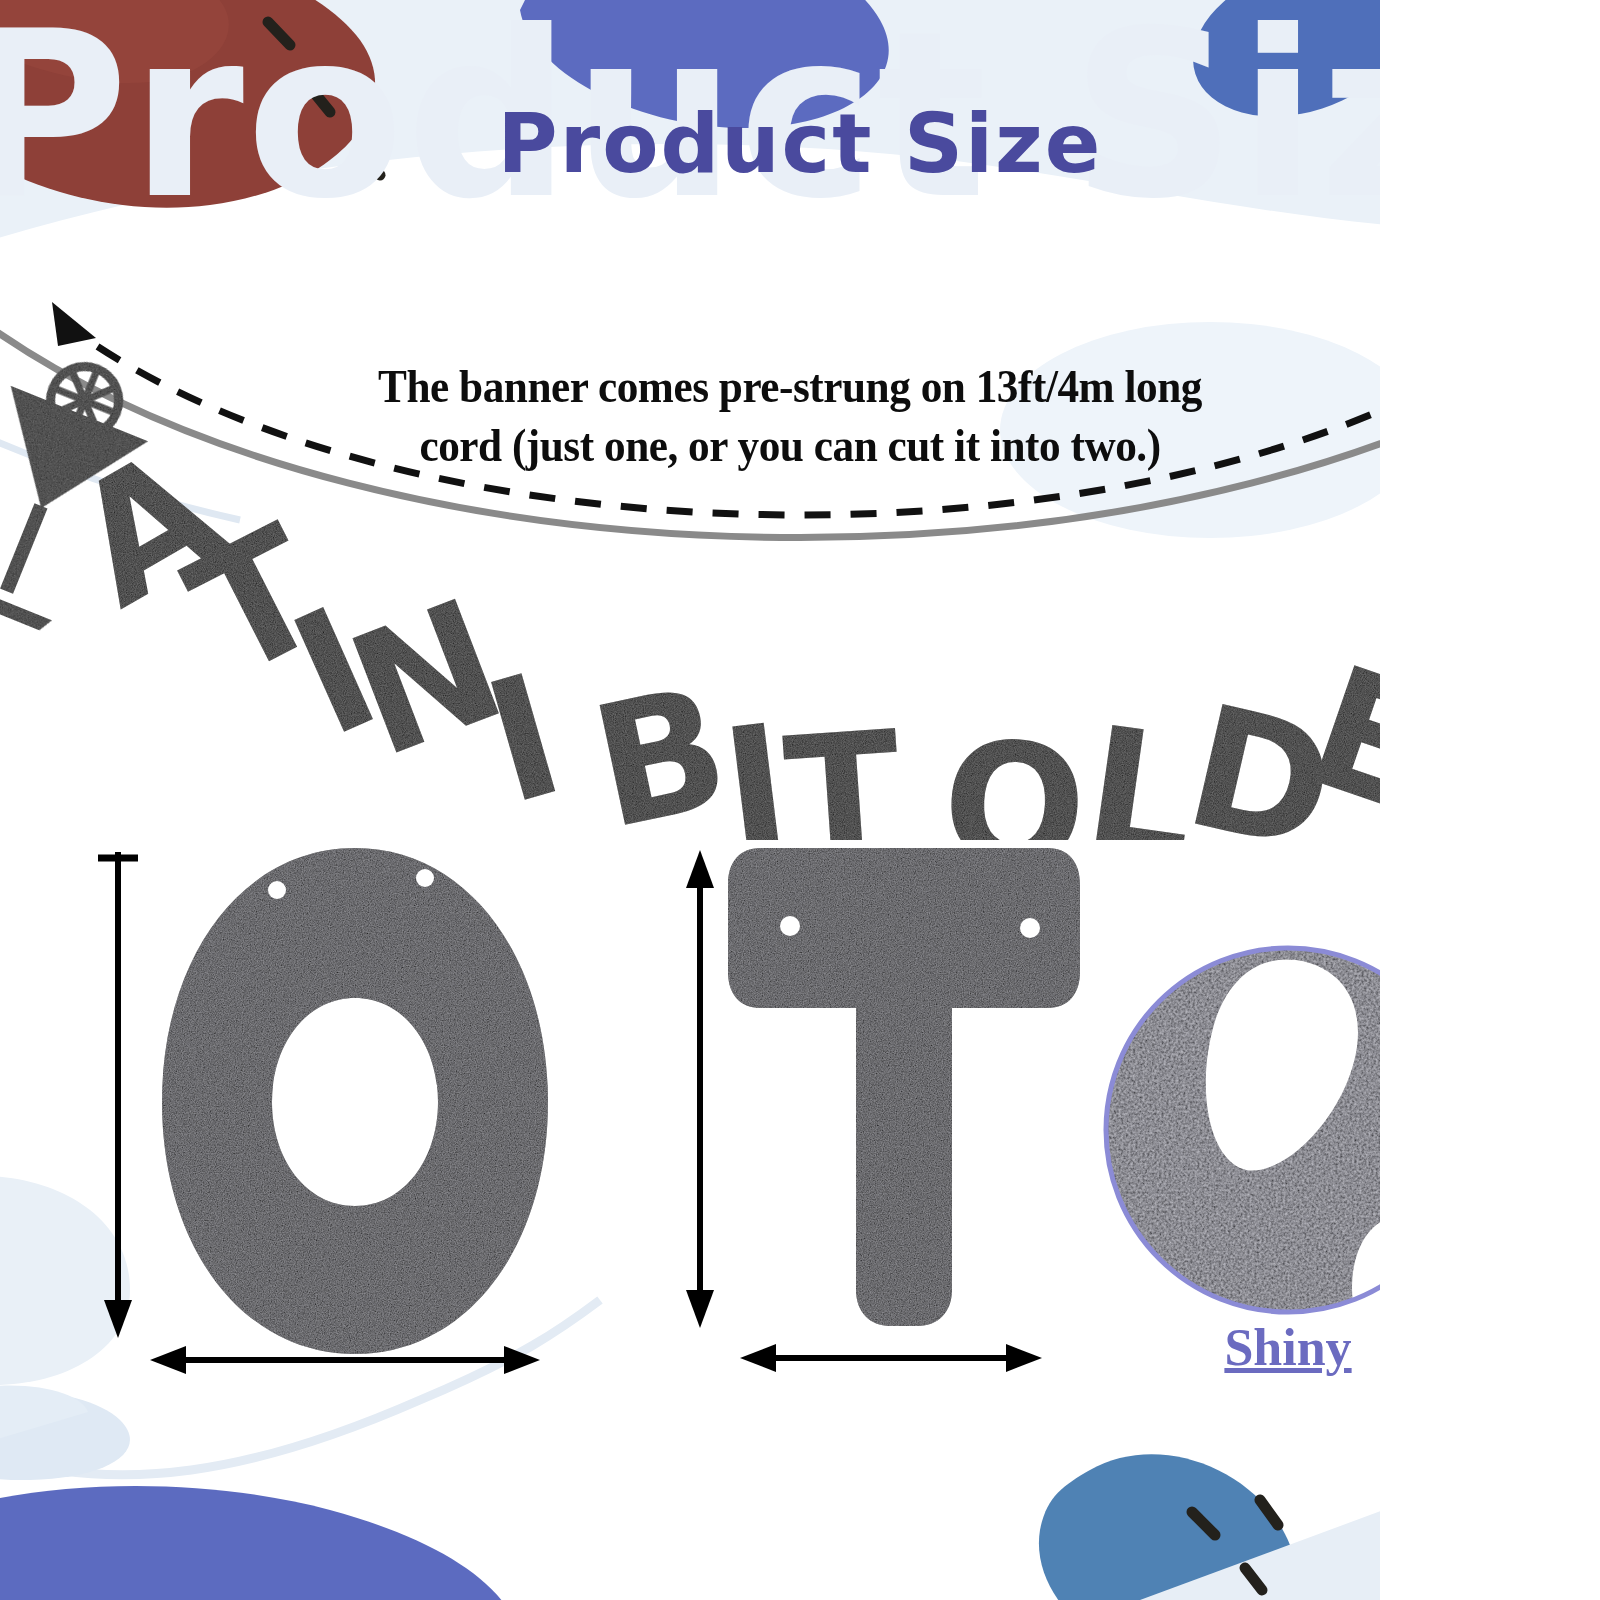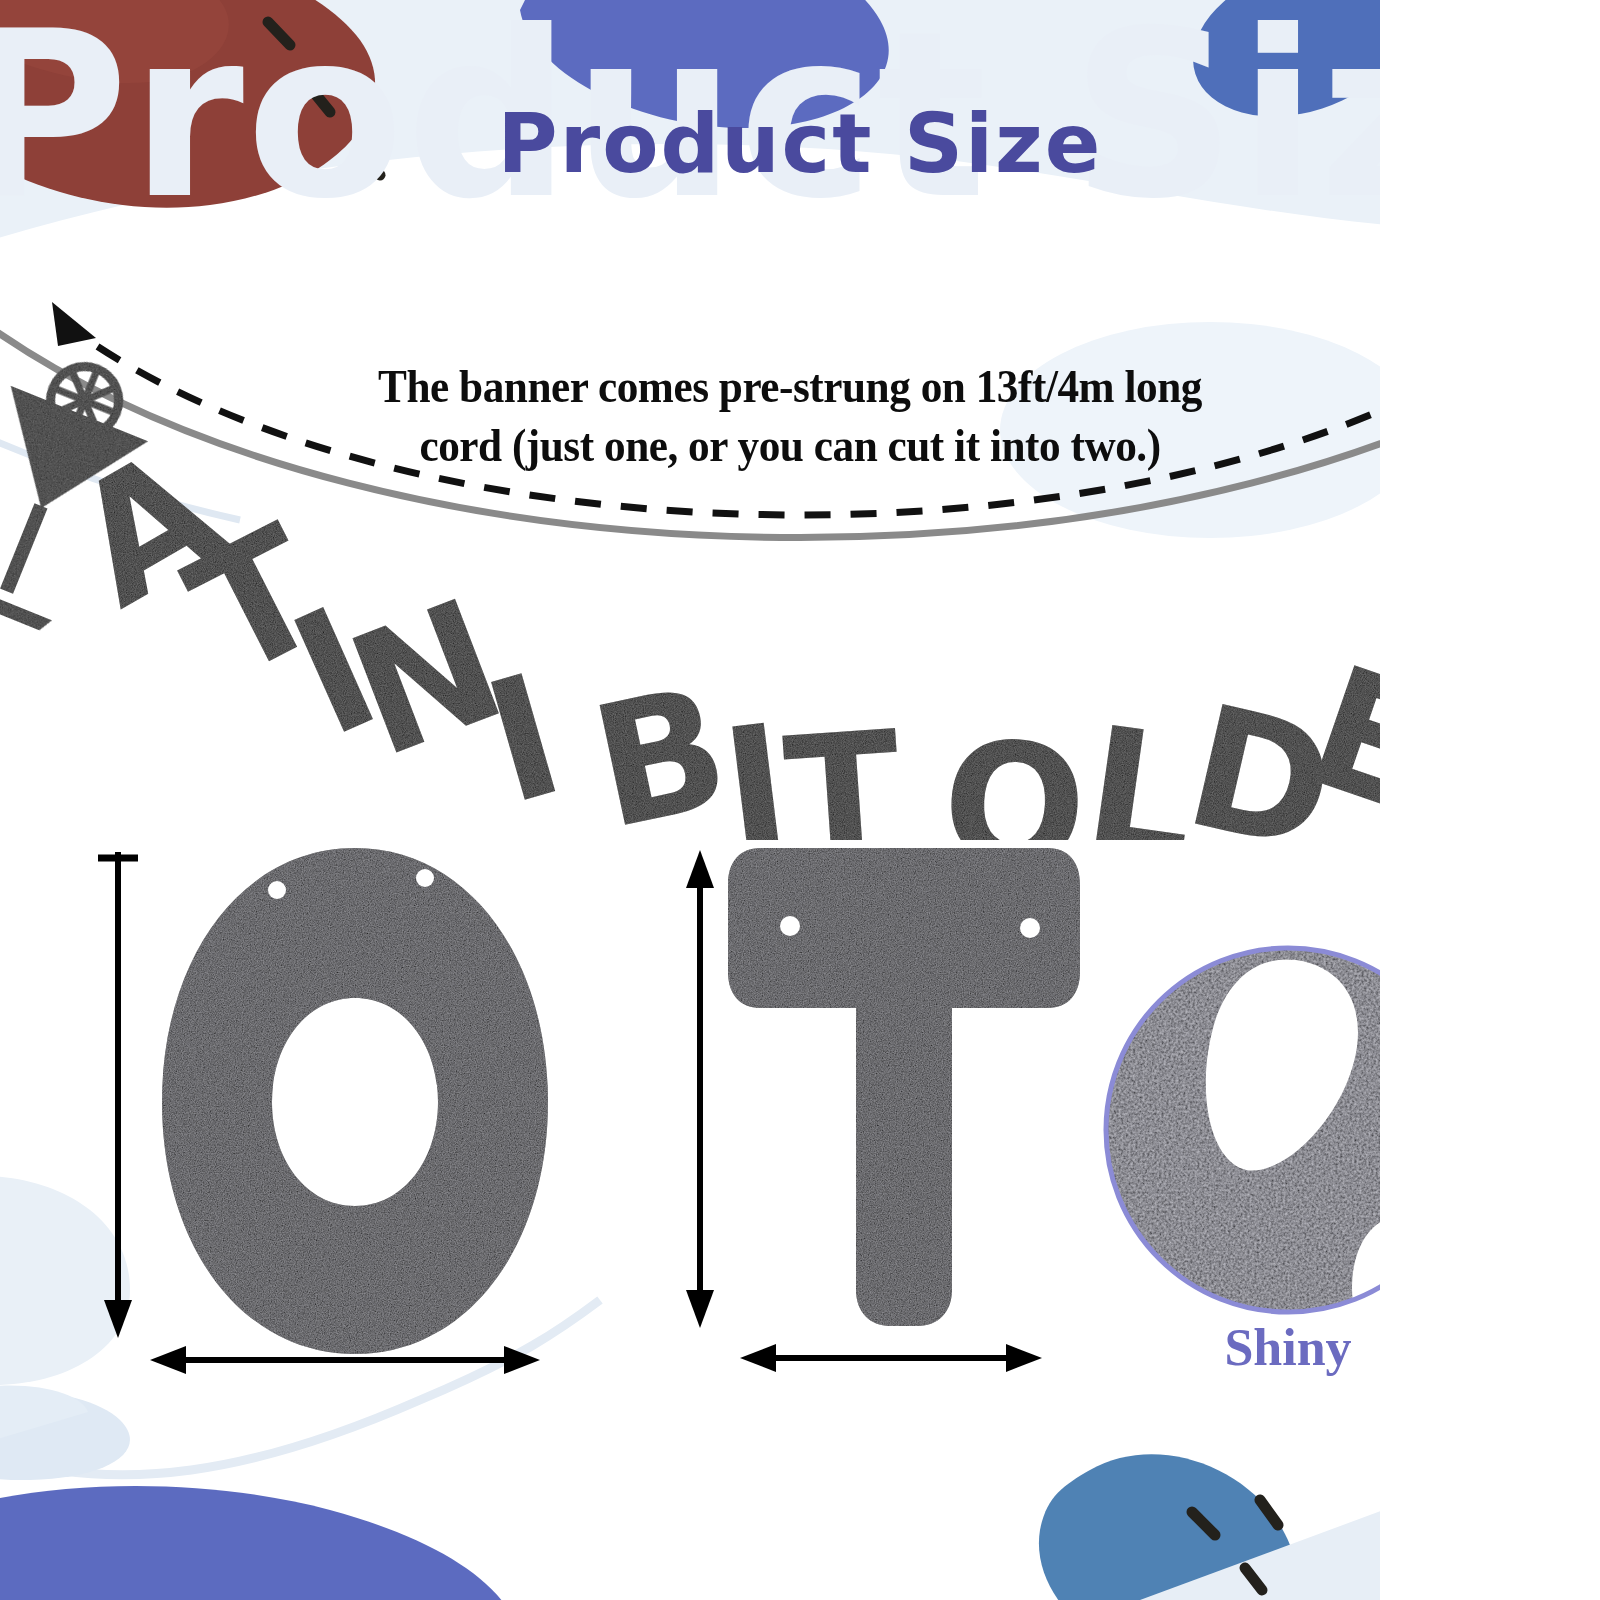--- a/index.html
+++ b/index.html
@@ -59,20 +59,21 @@
 
   .shiny-label{
     position:absolute;
     left:1128px;top:1318px;width:320px;
     text-align:center;
     font-family:"Liberation Serif", serif;
     font-weight:700;
     font-size:52px;
     color:#6b6bc0;
     z-index:7;
+    text-decoration:underline;
   }
 </style>
 </head>
 <body>
 
 <div class="stage">
 
   <div class="bg">
 
     <svg width="1600" height="1600" viewBox="0 0 1600 1600" style="position:absolute;left:0;top:0;">

